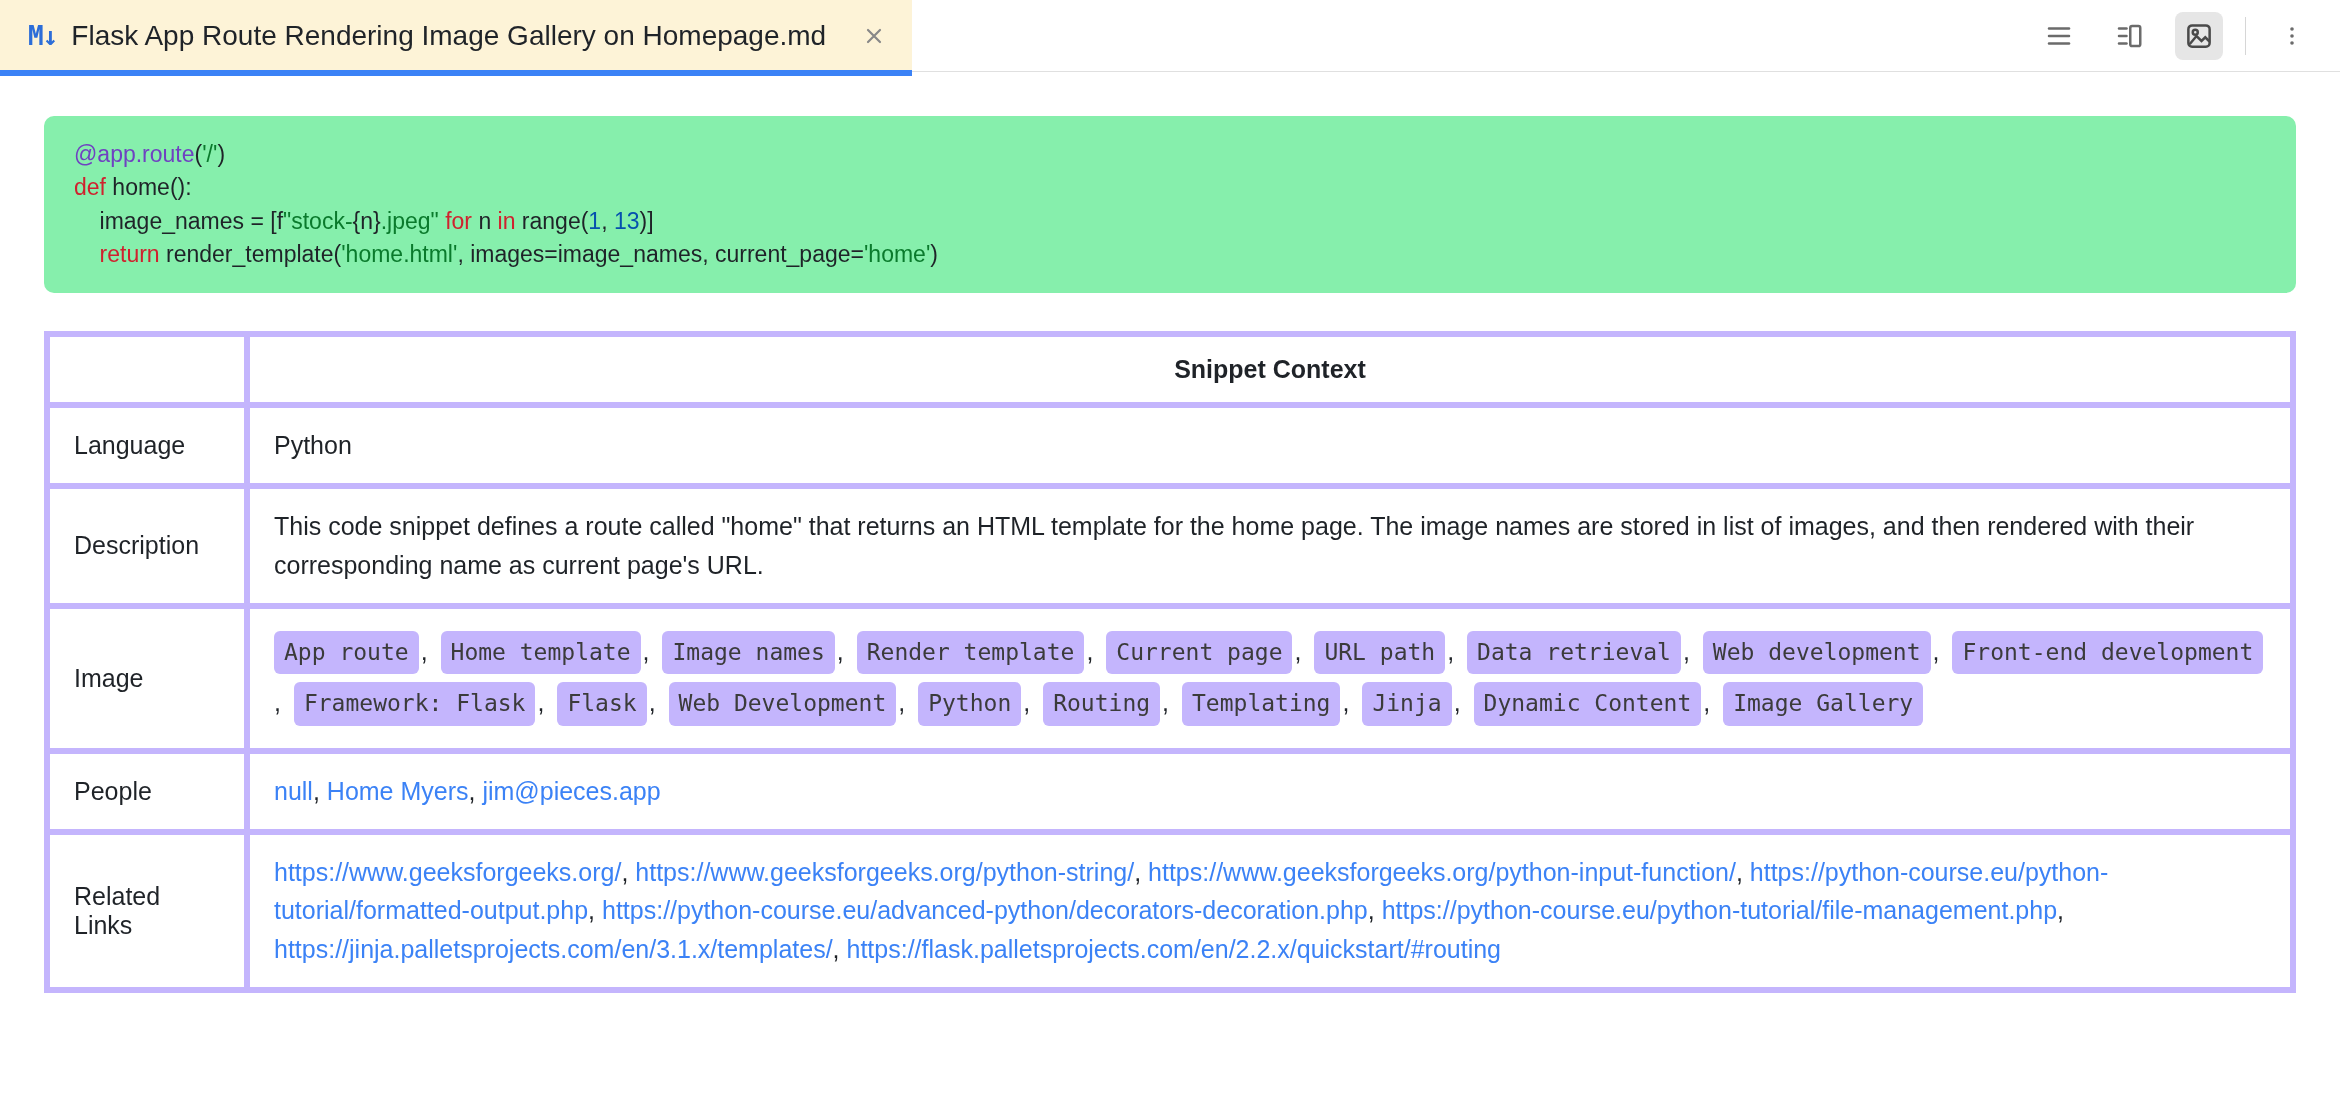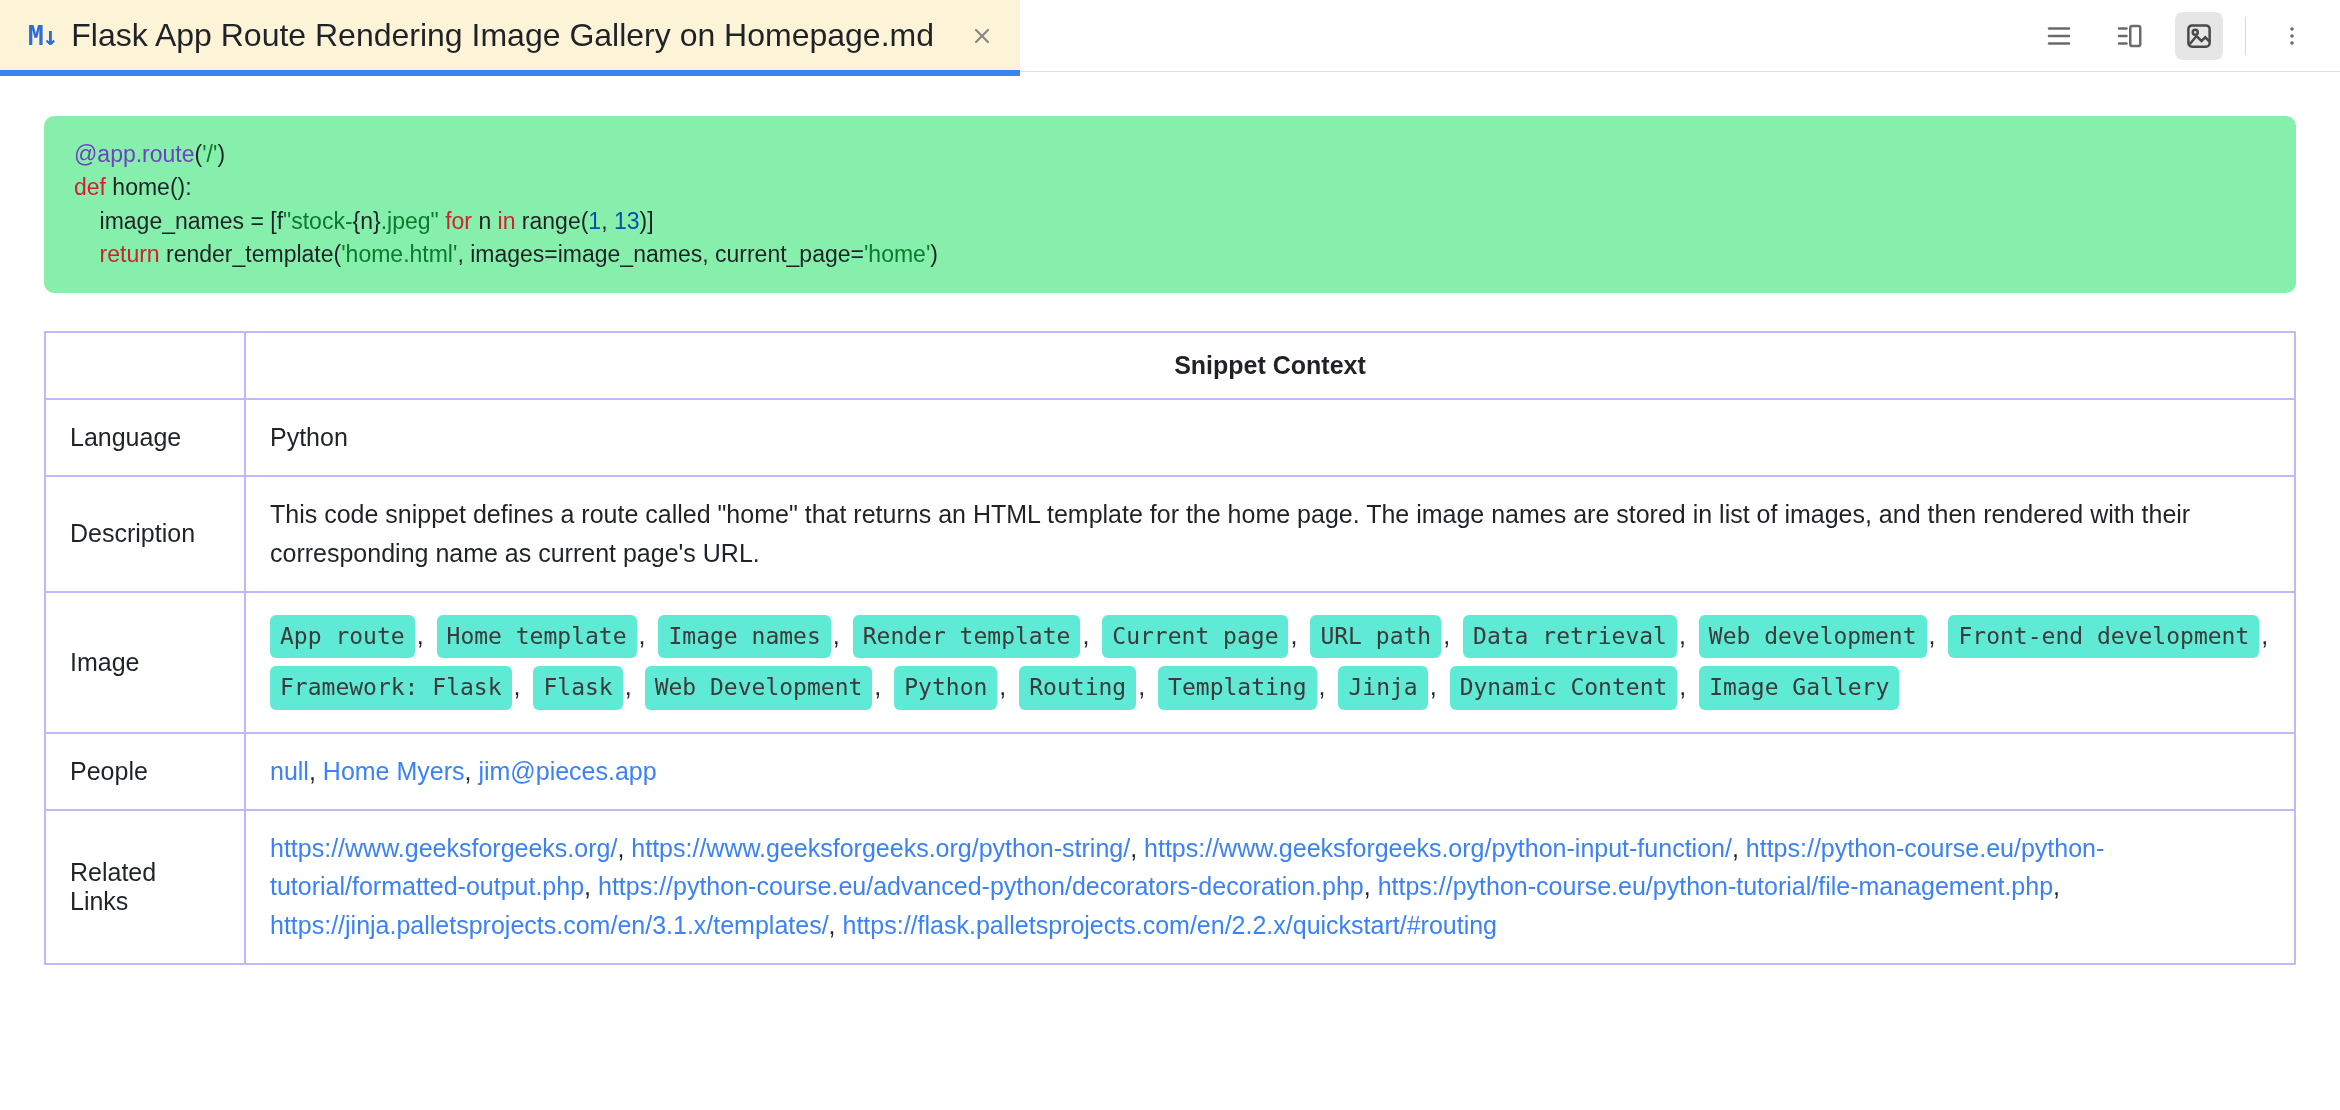--- a/index.html
+++ b/index.html
@@ -3,47 +3,47 @@
 <meta charset="utf-8">
 <style>
 * { box-sizing: border-box; margin: 0; padding: 0; }
 body { font-family: -apple-system, BlinkMacSystemFont, "Segoe UI", Arial, sans-serif; background: #fff; color: #1f2328; width: 2340px; height: 1110px; overflow: hidden; }
 
 
 .tab-bar { display: flex; align-items: center; height: 72px; border-bottom: 1px solid #e0e0e0; }
 .tab { display: flex; align-items: center; height: 72px; background: #fdf3d7; padding: 0 24px 0 28px; gap: 14px; position: relative; }
 .tab::after { content: ""; position: absolute; left: 0; right: 0; bottom: -4px; height: 6px; background: #3b82f6; }
 .tab-icon-md { font-family: ui-monospace, "SF Mono", Consolas, monospace; font-weight: 700; color: #2c6dd8; font-size: 26px; letter-spacing: -1px; }
-.tab-title { font-size: 32px; color: #1f2328; white-space: nowrap; }
+.tab-title { font-size: 28px; color: #1f2328; white-space: nowrap; }
 .tab-close { width: 28px; height: 28px; display: flex; align-items: center; justify-content: center; color: #888; font-size: 26px; margin-left: 20px; cursor: pointer; }
 
 .toolbar { margin-left: auto; display: flex; align-items: center; gap: 22px; padding-right: 24px; }
 .tool-btn { width: 48px; height: 48px; display: flex; align-items: center; justify-content: center; color: #6b6b6b; border-radius: 8px; cursor: pointer; }
 .tool-btn.active { background: #e6e6e6; color: #4a4a4a; }
 .tool-sep { width: 1px; height: 38px; background: #d6d6d6; }
 
 
 .preview { padding: 44px 44px 0 44px; }
 .page-title { font-size: 46px; font-weight: 800; margin-bottom: 34px; letter-spacing: -0.5px; }
 
 .code-block { background: #86efac; border-radius: 10px; padding: 22px 30px; font-family: Liberation Sans, sans-serif; font-size: 23px; line-height: 1.45; white-space: pre; overflow-x: auto; margin-bottom: 38px; }
 .tok-deco { color: #6f42c1; }
 .tok-kw { color: #cf222e; }
 .tok-str { color: #0a7a2c; }
 .tok-num { color: #0550ae; }
 
 
 .context-table { width: calc(100% - 0px); border-collapse: collapse; font-size: 25px; }
-.context-table th, .context-table td { border: 2px solid #c4b5fd; padding: 18px 24px; text-align: left; vertical-align: middle; }
+.context-table th, .context-table td { border: 6px solid #c4b5fd; padding: 18px 24px; text-align: left; vertical-align: middle; }
 .context-table th.header-empty { width: 200px; }
 .context-table th.header-main { text-align: center; font-weight: 700; }
 .context-table td.key-cell { width: 200px; vertical-align: middle; }
 .context-table td.val-cell { line-height: 1.55; }
 
-.tag-chip { display: inline-block; background: #5eead4; color: #3b3b3b; font-family: ui-monospace, "SF Mono", Menlo, Consolas, monospace; font-size: 23px; padding: 4px 10px; border-radius: 6px; margin: 4px 2px 4px 0; }
+.tag-chip { display: inline-block; background: #c4b5fd; color: #3b3b3b; font-family: ui-monospace, "SF Mono", Menlo, Consolas, monospace; font-size: 23px; padding: 4px 10px; border-radius: 6px; margin: 4px 2px 4px 0; }
 .sep-comma { margin-right: 6px; }
 
 .link { color: #3b82f6; text-decoration: none; cursor: pointer; }
 </style>
 </head>
 <body>
 
 <div class="tab-bar">
   <div class="tab">
     <span class="tab-icon-md">M↓</span>

